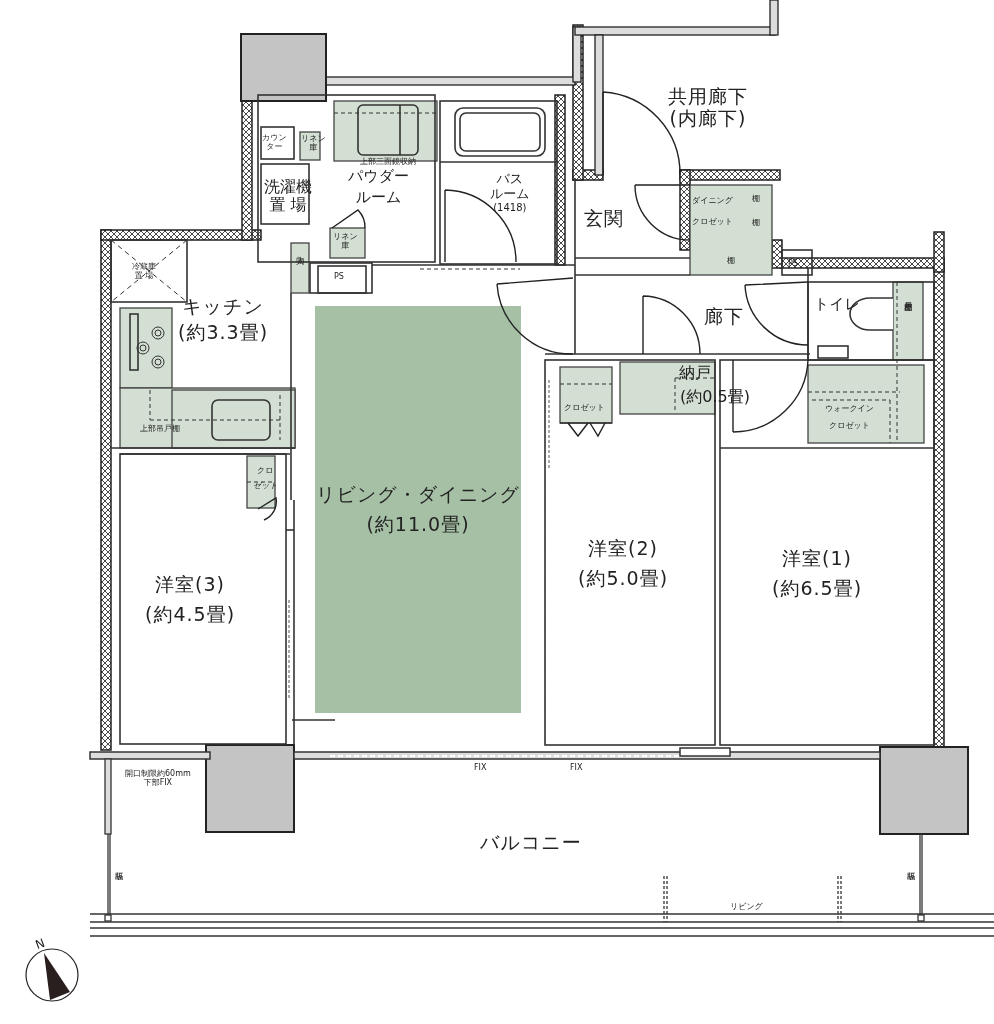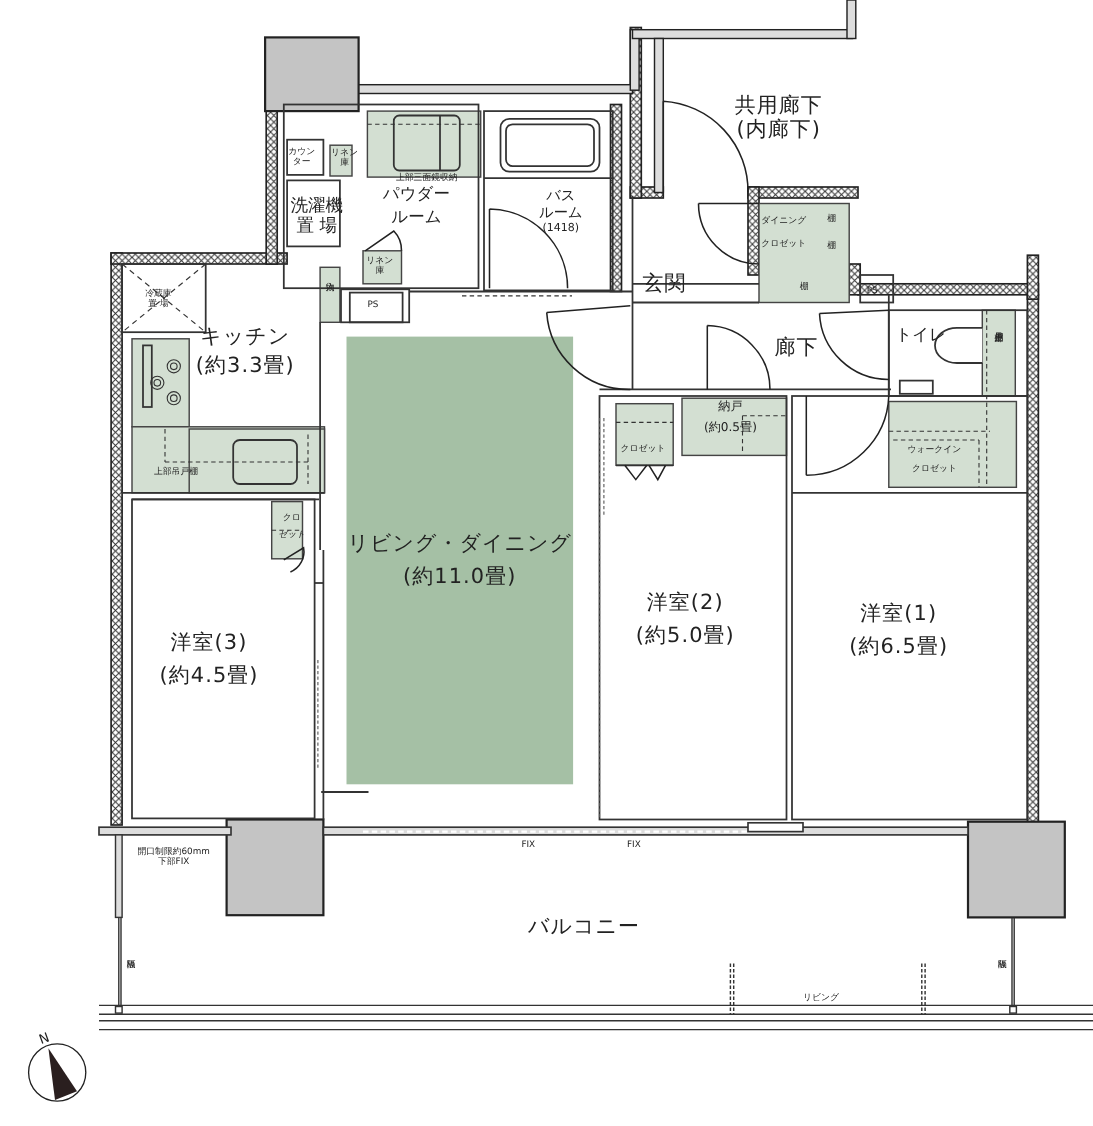--- a/index.html
+++ b/index.html
@@ -195,21 +195,21 @@
   <g>
     <circle cx="52" cy="975" r="26" fill="none" stroke="#222" stroke-width="1.2"></circle>
     <path d="M44,953 L70,992 L50,1000 Z" fill="#2a1f1f"></path>
   </g>
 </svg>
 
 <div class="lbl big" style="left:668px;top:86px;">
   <div>共用廊下</div>
   <div>(内廊下)</div>
 </div>
-<div class="lbl big" style="left:584px;top:208px;margin-top:40px;">玄関</div>
+<div class="lbl big" style="left:584px;top:208px;">玄関</div>
 <div class="lbl big" style="left:704px;top:306px;">廊下</div>
 <div class="lbl mid" style="left:814px;top:296px;">トイレ</div>
 
 <div class="lbl mid" style="left:348px;top:168px;">
   <div>パウダー</div>
   <div style="margin-top:4px;">ルーム</div>
 </div>
 <div class="lbl sm" style="left:490px;top:172px;font-size:13px;">
   <div>バス</div>
   <div>ルーム</div>
@@ -229,23 +229,23 @@
   <div style="margin-top:8px;">(約4.5畳)</div>
 </div>
 <div class="lbl big" style="left:578px;top:538px;">
   <div>洋室(2)</div>
   <div style="margin-top:8px;">(約5.0畳)</div>
 </div>
 <div class="lbl big" style="left:772px;top:548px;">
   <div>洋室(1)</div>
   <div style="margin-top:8px;">(約6.5畳)</div>
 </div>
-<div class="lbl sm" style="left:640px;top:364px;font-size:11px;">
+<div class="lbl sm" style="left:640px;top:364px;font-size:16px;">
   <div>納戸</div>
-  <div style="margin-top:6px;">(約0.5畳)</div>
+  <div style="margin-top:6px;margin-left:40px;">(約0.5畳)</div>
 </div>
 <div class="lbl big" style="left:480px;top:832px;">バルコニー</div>
 
 <div class="lbl xs" style="left:262px;top:133px;">
   <div>カウン</div>
   <div>ター</div>
 </div>
 <div class="lbl xs" style="left:301px;top:134px;">
   <div>リネン</div>
   <div>庫</div>

